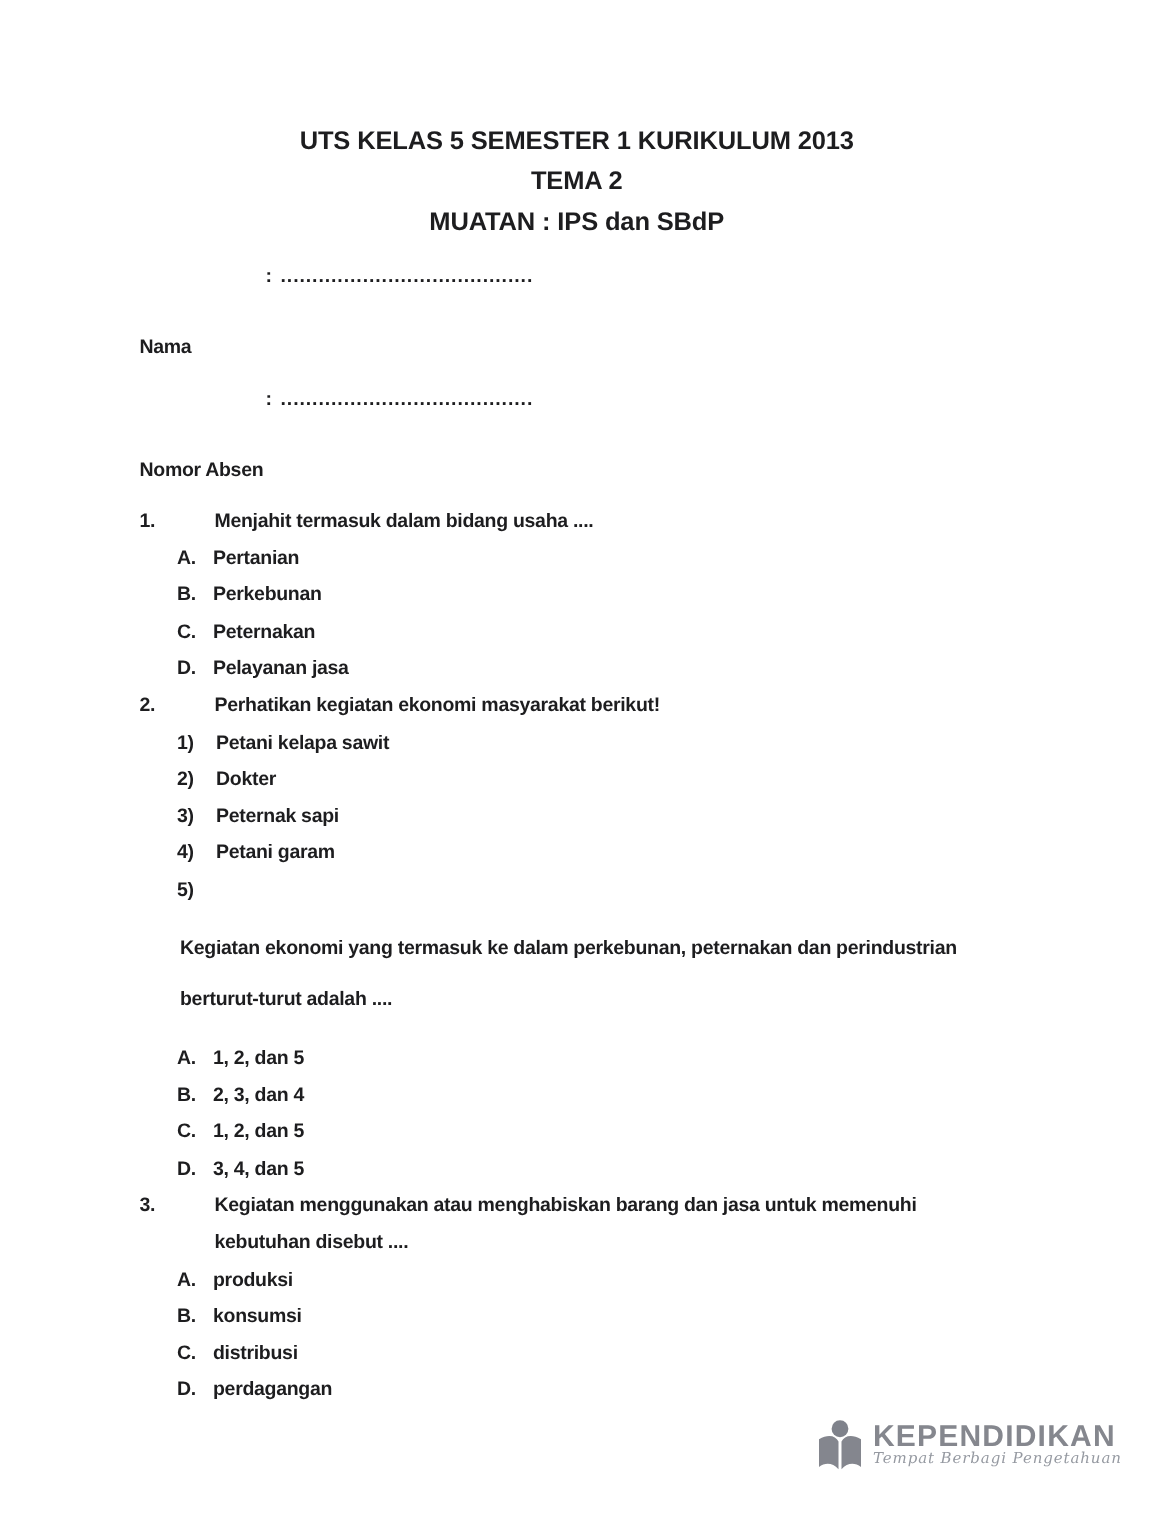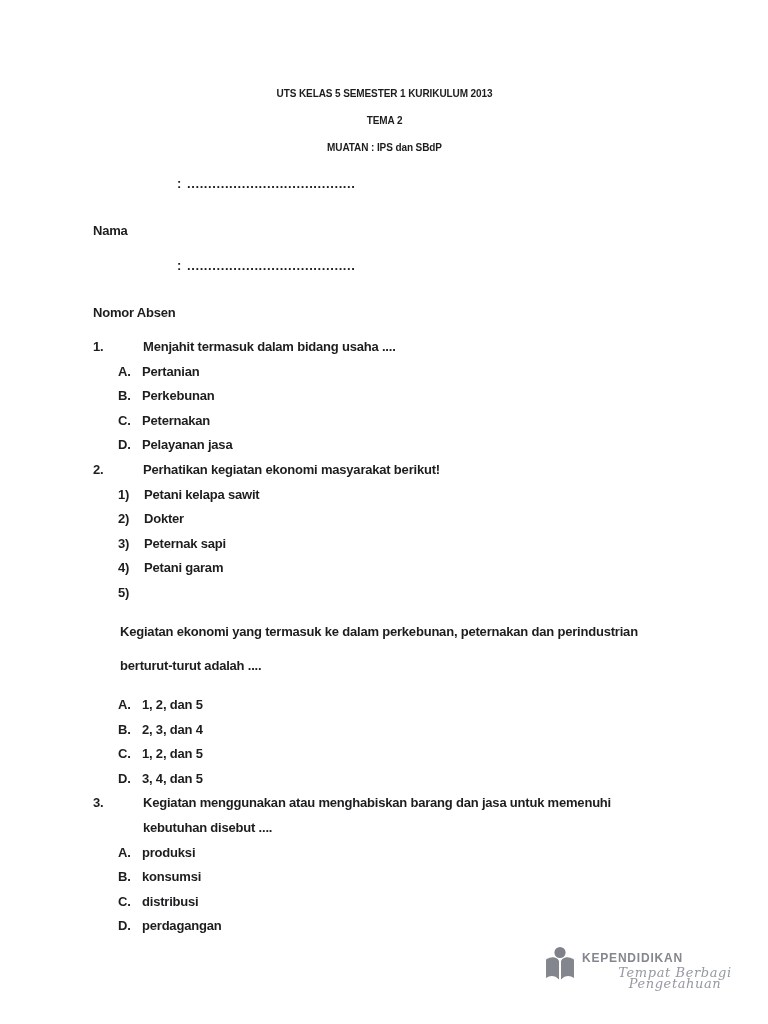--- a/index.html
+++ b/index.html
@@ -14,21 +14,21 @@
   }
   .page {
     position: relative;
     width: 768px; height: 1024px;
     background: #ffffff;
     padding: 80px 92px 0 93px;
     font-size: 13px;
     letter-spacing: -0.2px;
   }
   
-  .head { text-align: center; line-height: 27px; font-size: 10px; letter-spacing: -0.1px; }
+  .head { text-align: center; line-height: 27px; font-size: 17px; letter-spacing: -0.1px; }
   
   .fields { margin-top: 11px; }
   .frow { display: flex; line-height: 24.5px; margin-bottom: 10px; }
   .flabel { width: 84px; flex: none; margin-top: 47px; }
   .fcolon { width: 10px; flex: none; }
   .fdots  { letter-spacing: 0.6px; }
   
   .instruction { margin-top: 8px; line-height: 24.8px; }
   
   #questions { margin-top: 8px; }
@@ -39,26 +39,26 @@
   .smark { width: 26px; flex: none; }
   .orow  { display: flex; margin-left: 25px; line-height: 24.5px; }
   .olet  { width: 24px; flex: none; }
   .cont  { margin: 10px 0 0 27px; line-height: 34px; }
   .opts.gap { margin-top: 10px; }
   
   .brand { position: absolute; left: 544px; top: 941px; display: flex; align-items: flex-start; }
   .brand-icon { flex: none; margin-top: 3px; }
   .brand-textcol { margin-left: 6px; margin-top: 9px; }
   .brand-name {
-    font-size: 12px; line-height: 17px; letter-spacing: 0.8px;
+    font-size: 20px; line-height: 17px; letter-spacing: 0.8px;
     color: #85878e; font-weight: bold;
   }
   .brand-tagline {
     font-family: "DejaVu Serif", serif; font-style: italic; font-weight: normal;
-    font-size: 13px; line-height: 11px; letter-spacing: 0.6px;
+    font-size: 10px; line-height: 11px; letter-spacing: 0.6px;
     color: #9599a1; text-align: center;
   }
 </style>
 </head>
 <body>
 
 <div class="page">
 
   <header class="head">
     <div>UTS KELAS 5 SEMESTER 1 KURIKULUM 2013</div>

